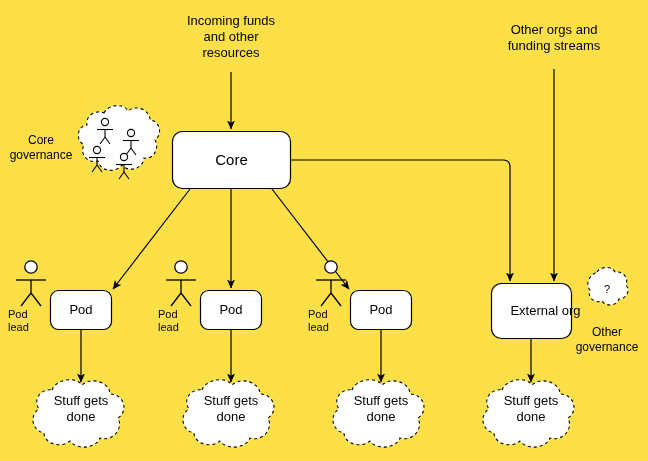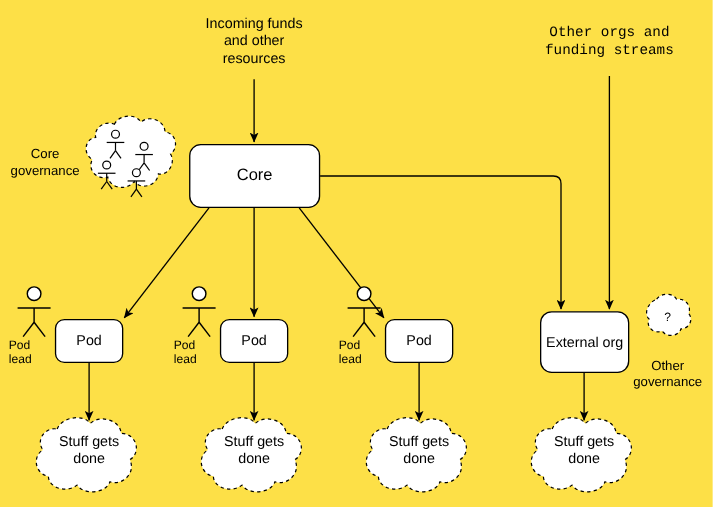--- a/index.html
+++ b/index.html
@@ -205,40 +205,40 @@
       <line x1="331" y1="280" x2="331" y2="293"></line>
       <line x1="331" y1="293" x2="321" y2="306"></line>
       <line x1="331" y1="293" x2="341" y2="306"></line>
     </g>
   </svg>
 
   <div class="lbl lbl-13" style="left:161px; top:13px; width:140px;">Incoming funds
 and other
 resources</div>
 
-  <div class="lbl lbl-13" style="left:479px; top:22px; width:150px;font-family:Liberation Mono, monospace;">Other orgs and
+  <div class="lbl lbl-13" style="left:479px; top:22px; width:150px;">Other orgs and
 funding streams</div>
 
   <div class="lbl lbl-12" style="left:0px; top:133px; width:82px;">Core
 governance</div>
 
   <div class="lbl lbl-12" style="left:561px; top:325px; width:92px;">Other
 governance</div>
 
   <div class="lbl lbl-11" style="left:589px; top:283px; width:36px;">?</div>
 
   <div class="node-label lbl-15" style="left:172px; top:131px; width:119px; height:58px;">Core</div>
 
   <div class="node-label lbl-13" style="left:50px; top:290px; width:62px; height:40px;">Pod</div>
 
   <div class="node-label lbl-13" style="left:200px; top:290px; width:62px; height:40px;">Pod</div>
 
   <div class="node-label lbl-13" style="left:350px; top:290px; width:62px; height:40px;">Pod</div>
 
-  <div class="node-label lbl-13" style="left:491px; top:283px; width:81px; height:56px; white-space:pre-line;">External org</div>
+  <div class="node-label lbl-13" style="left:491px; top:283px; width:81px; height:56px; white-space:pre-line;padding-left:14px;">External org</div>
 
   <div class="lbl lbl-11" style="left:8px; top:308px; width:46px; text-align:left;">Pod
 lead</div>
 
   <div class="lbl lbl-11" style="left:158px; top:308px; width:46px; text-align:left;">Pod
 lead</div>
 
   <div class="lbl lbl-11" style="left:308px; top:308px; width:46px; text-align:left;">Pod
 lead</div>
 

